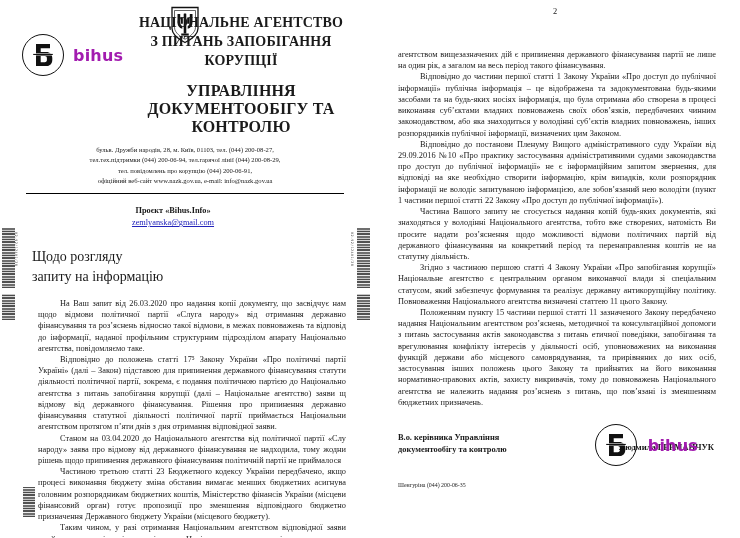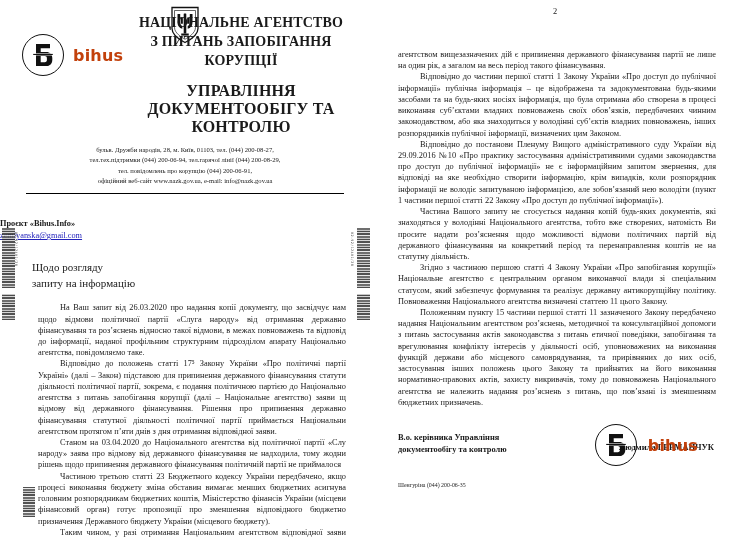--- a/index.html
+++ b/index.html
@@ -42,21 +42,21 @@
     display:flex;align-items:center;gap:9px;
   }
   .brand-mark{
     width:40px;height:40px;border-radius:50%;
     border:1.6px solid #111;
     display:flex;align-items:center;justify-content:center;
   }
   .brand-mark svg{display:block;}
   .brand-word{
     font-family:"DejaVu Sans", sans-serif;
-    font-size:16px;font-weight:600;letter-spacing:.2px;color:#c2410c;
+    font-size:16px;font-weight:600;letter-spacing:.2px;color:#a21caf;
   }
   .org-block{
     margin-left:118px;
     margin-top:-30px;
     padding-right:6px;
   }
   .org-name{
     font-weight:bold;font-size:14px;line-height:1.34;
     letter-spacing:.15px;
   }
@@ -79,33 +79,33 @@
     margin:8px 0 0 28px;
     font-size:8.2px;
     display:flex;gap:4px;align-items:flex-end;
   }
   .refline .u{
     border-bottom:.8px solid #000;
     padding:0 4px;
     display:inline-block;
   }
   .addressee{
-    margin-top:24px;
-    text-align:left;
+    margin-top:11px;
+    text-align:center;
     padding-right:24px;
     font-size:8.3px;line-height:1.45;
   }
   .addressee .name{font-weight:bold;}
   .addressee .mail{
     color:#2222bb;text-decoration:underline;
     display:inline-block;
   }
   .subject{
     margin:18px 0 0 32px;
-    font-size:11px;line-height:1.42;
+    font-size:14px;line-height:1.42;
   }
 
   
   .bodytext{
     margin:11px 24px 0 38px;
     font-size:8.35px;
     line-height:1.345;
     text-align:justify;
     text-justify:inter-word;
     hyphens:none;

